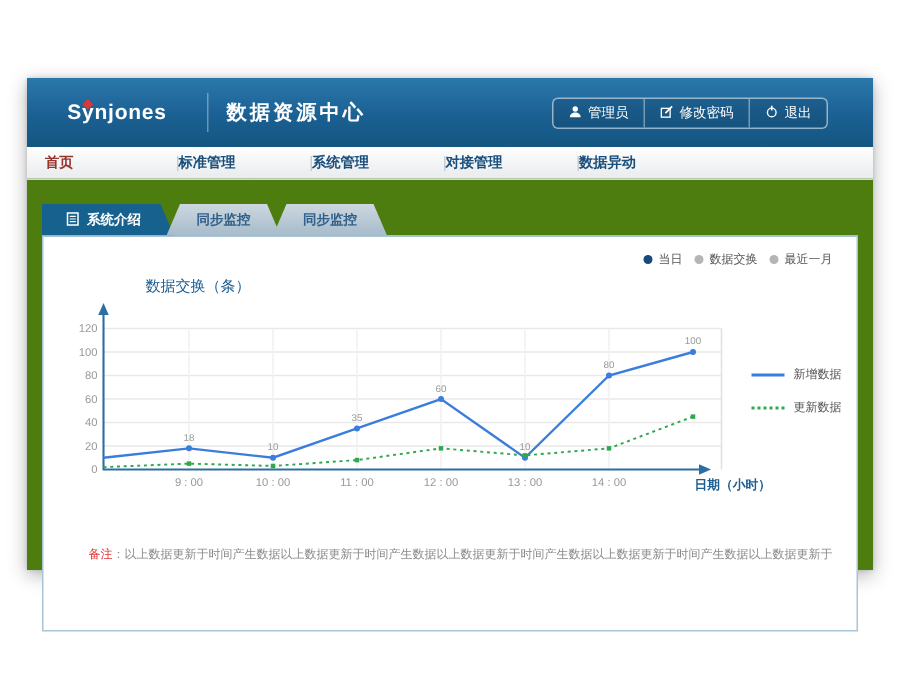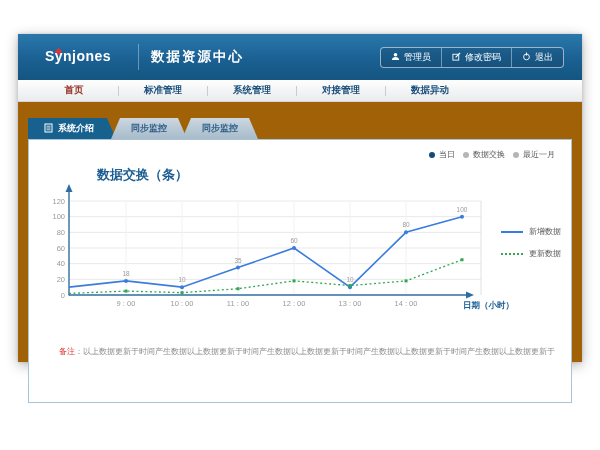--- a/index.html
+++ b/index.html
@@ -1,41 +1,41 @@
 <!DOCTYPE html>
 <html style="--header-blue: #1b6093; --nav-text: #1a4f7c; --nav-active-text: #96352a; --active-tab: #17618f; --axis-blue: #2e6da4; --axis-blue-dark: #1c5d92; --selected-dot: #17497c; --note-red: #e03535; --tick-gray: #999999;"><head>
 <meta charset="utf-8">
 <style>
   * { margin:0; padding:0; box-sizing:border-box; }
   html,body { width:600px; height:450px; background:#ffffff; overflow:hidden;
     font-family:"Liberation Sans", sans-serif; }
-  .page { position:absolute; left:18px; top:34px; width:564px; height:328px;
-    background:#a16207; box-shadow:0 3px 12px rgba(0,0,0,.30), 0 0 3px rgba(0,0,0,.15); }
+  .page { position:absolute; left:18px; top:52px; width:564px; height:328px;
+    background:#4d7c0f; box-shadow:0 3px 12px rgba(0,0,0,.30), 0 0 3px rgba(0,0,0,.15); }
 
   
   .header { height:46px; background:linear-gradient(180deg,#2a78ab 0%, #1b6093 55%, #145680 100%);
     display:flex; align-items:center; padding:0 12px; color:#fff; }
   .logo { position:relative; width:96px; text-align:center; line-height:1.1; }
   .logo-text { font-size:14px; font-weight:bold; letter-spacing:.5px; }
   .logo-mark { position:absolute; left:26px; top:0px; width:5px; height:5px;
     background:var(--note-red,#e03535); transform:rotate(45deg); }
   .logo-sub { font-size:10.5px; font-weight:bold; letter-spacing:2px; }
   .hdr-divider { width:1px; height:26px; background:rgba(255,255,255,.35); margin:0 12px; }
   .app-title { font-size:13.5px; font-weight:bold; letter-spacing:2px; }
-  .hdr-actions { margin-left:auto; margin-right:6px; display:flex;
+  .hdr-actions { margin-left:auto; margin-right:18px; display:flex;
     border:1px solid rgba(255,255,255,.55); border-radius:4px; overflow:hidden;
     background:rgba(0,0,0,.10); }
   .hdr-btn { display:flex; align-items:center; gap:4px; padding:3px 10px;
     font-size:9px; color:#fff; cursor:pointer; border-left:1px solid rgba(255,255,255,.40); }
   .hdr-btn:first-child { border-left:none; }
 
   
   .nav { height:22px; background:linear-gradient(180deg,#fefefe,#e9ebed);
     border-bottom:1px solid #d4d7da; display:flex; align-items:center; padding-left:12px; }
-  .nav-item { width:88px; text-align:center; font-size:9.5px; font-weight:bold;
+  .nav-item { width:88px; text-align:left; font-size:9.5px; font-weight:bold;
     color:var(--nav-text,#1a4f7c); cursor:pointer; }
   .nav-item.active { color:var(--nav-active-text,#96352a); }
   .nav-sep { width:1px; height:10px; background:#c8cdd2; }
 
   
   .content { padding-top:16px; }
   .tabs { display:flex; align-items:flex-end; margin-left:10px; position:relative; z-index:2; }
   .tab { height:21px; display:flex; align-items:center; gap:5px; font-size:9px; font-weight:bold;
     padding:0 16px; cursor:pointer; }
   .tab.active { background:var(--active-tab,#17618f); color:#fff;
@@ -43,21 +43,21 @@
   .tab.inactive { background:linear-gradient(180deg,#ccd7e0,#a7bbca); color:#31608a;
     clip-path:polygon(9px 0, calc(100% - 9px) 0, 100% 100%, 0 100%); margin-left:-5px; padding:0 20px; }
   .panel { margin:0 10px; height:264px; background:#fff; border:1px solid #a9c3d7; position:relative; }
 
   
   .filters { position:absolute; top:9px; right:16px; display:flex; gap:8px;
     align-items:center; font-size:8px; color:#555; }
   .filter { display:flex; align-items:center; gap:4px; cursor:pointer; }
   .fdot { width:6px; height:6px; border-radius:50%; background:#b5b5b5; display:inline-block; }
   .fdot.sel { background:var(--selected-dot,#17497c); }
-  .y-title { position:absolute; left:24px; top:26px; font-size:13px; font-weight:bold;
+  .y-title { position:absolute; left:24px; top:26px; font-size:10px; font-weight:normal;
     color:var(--axis-blue-dark,#1c5d92);padding-left:44px; }
   #chart-svg { position:absolute; left:14px; top:42px; }
   .side-legend { position:absolute; left:472px; top:86px; font-size:8px; color:#555; }
   .leg-row { display:flex; align-items:center; gap:6px; margin-bottom:11px; }
   .leg-line { width:22px; height:0; border-top:2px solid #888; display:inline-block; }
   .footnote { position:absolute; left:30px; top:206px; font-size:8px; color:#8a8a8a;
     white-space:nowrap; }
   .fn-label { color:var(--note-red,#e03535); }
   svg text { font-family:"Liberation Sans", sans-serif; }
 </style>

